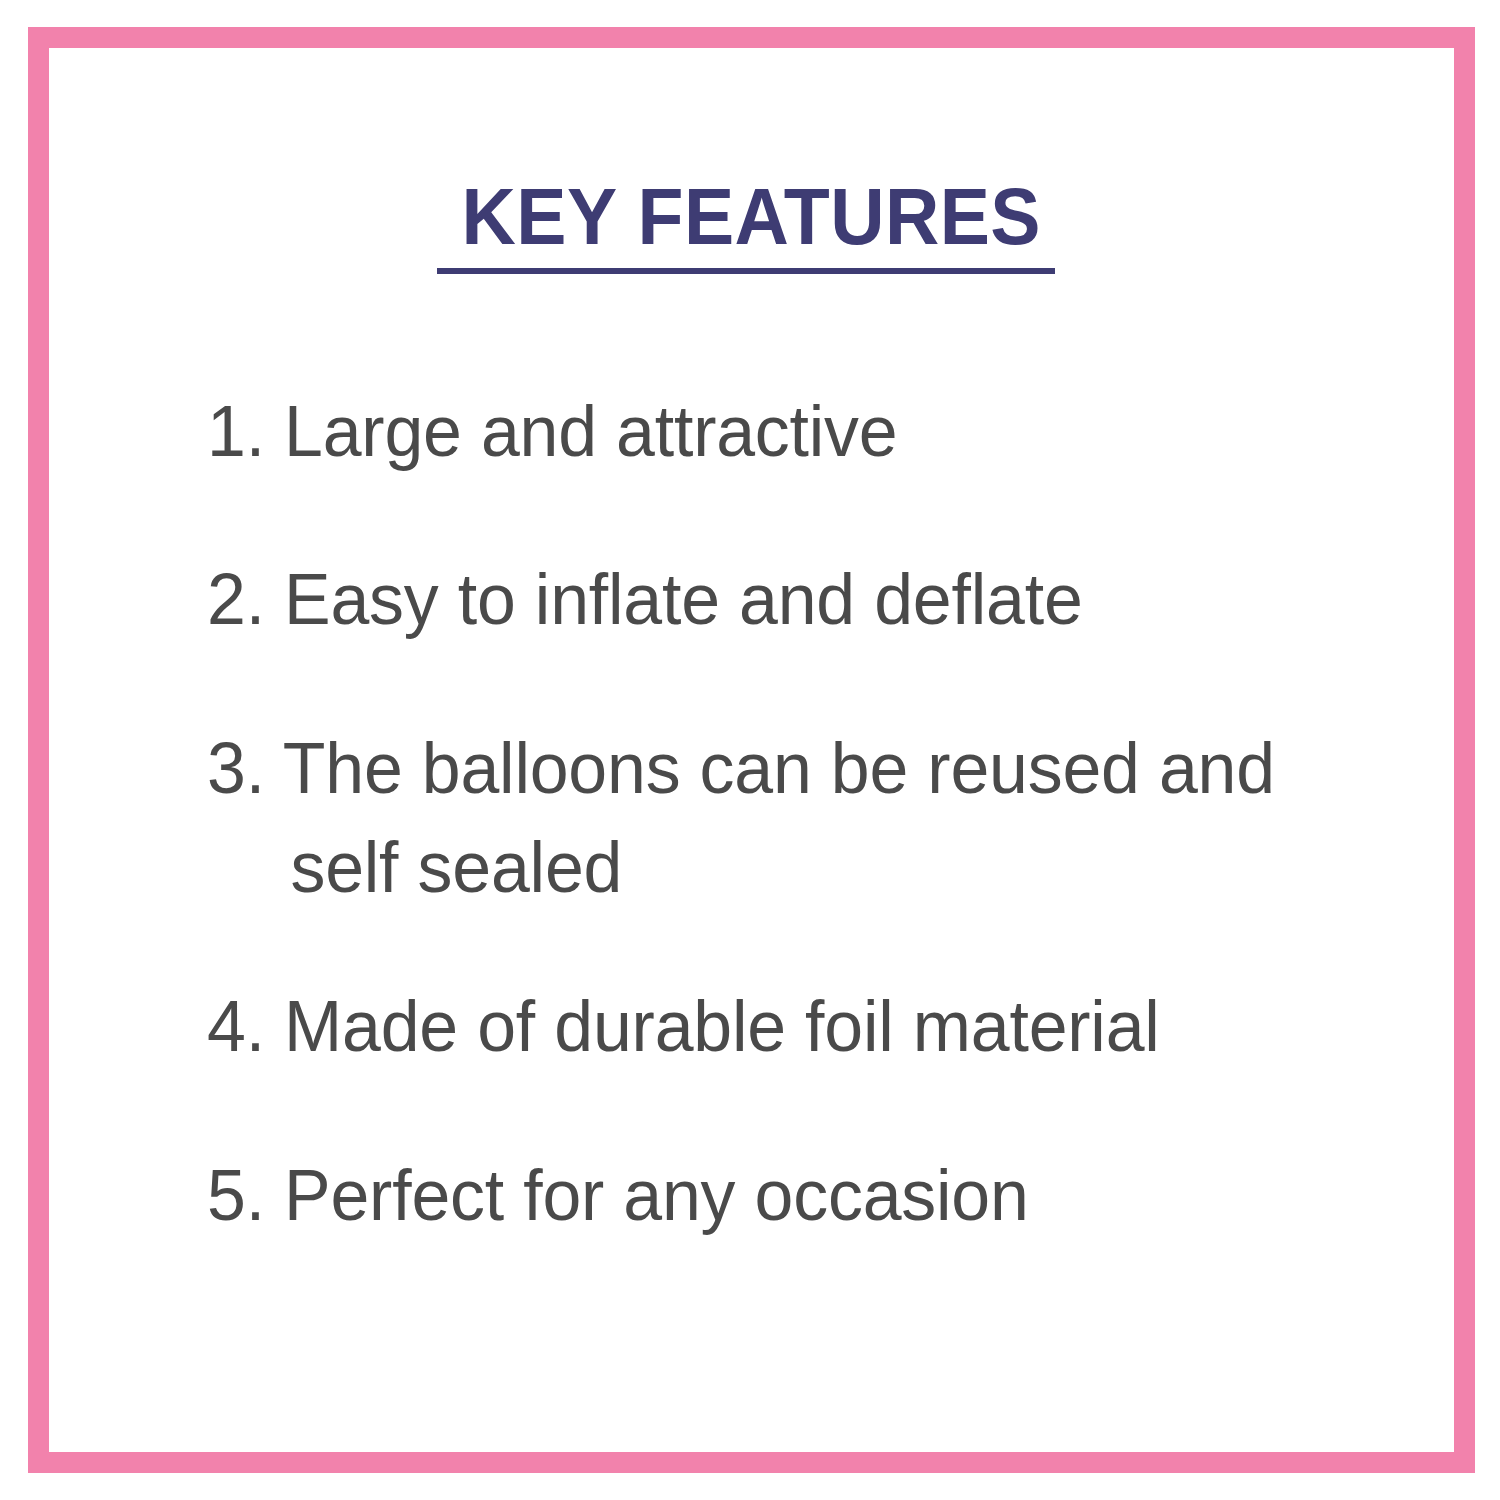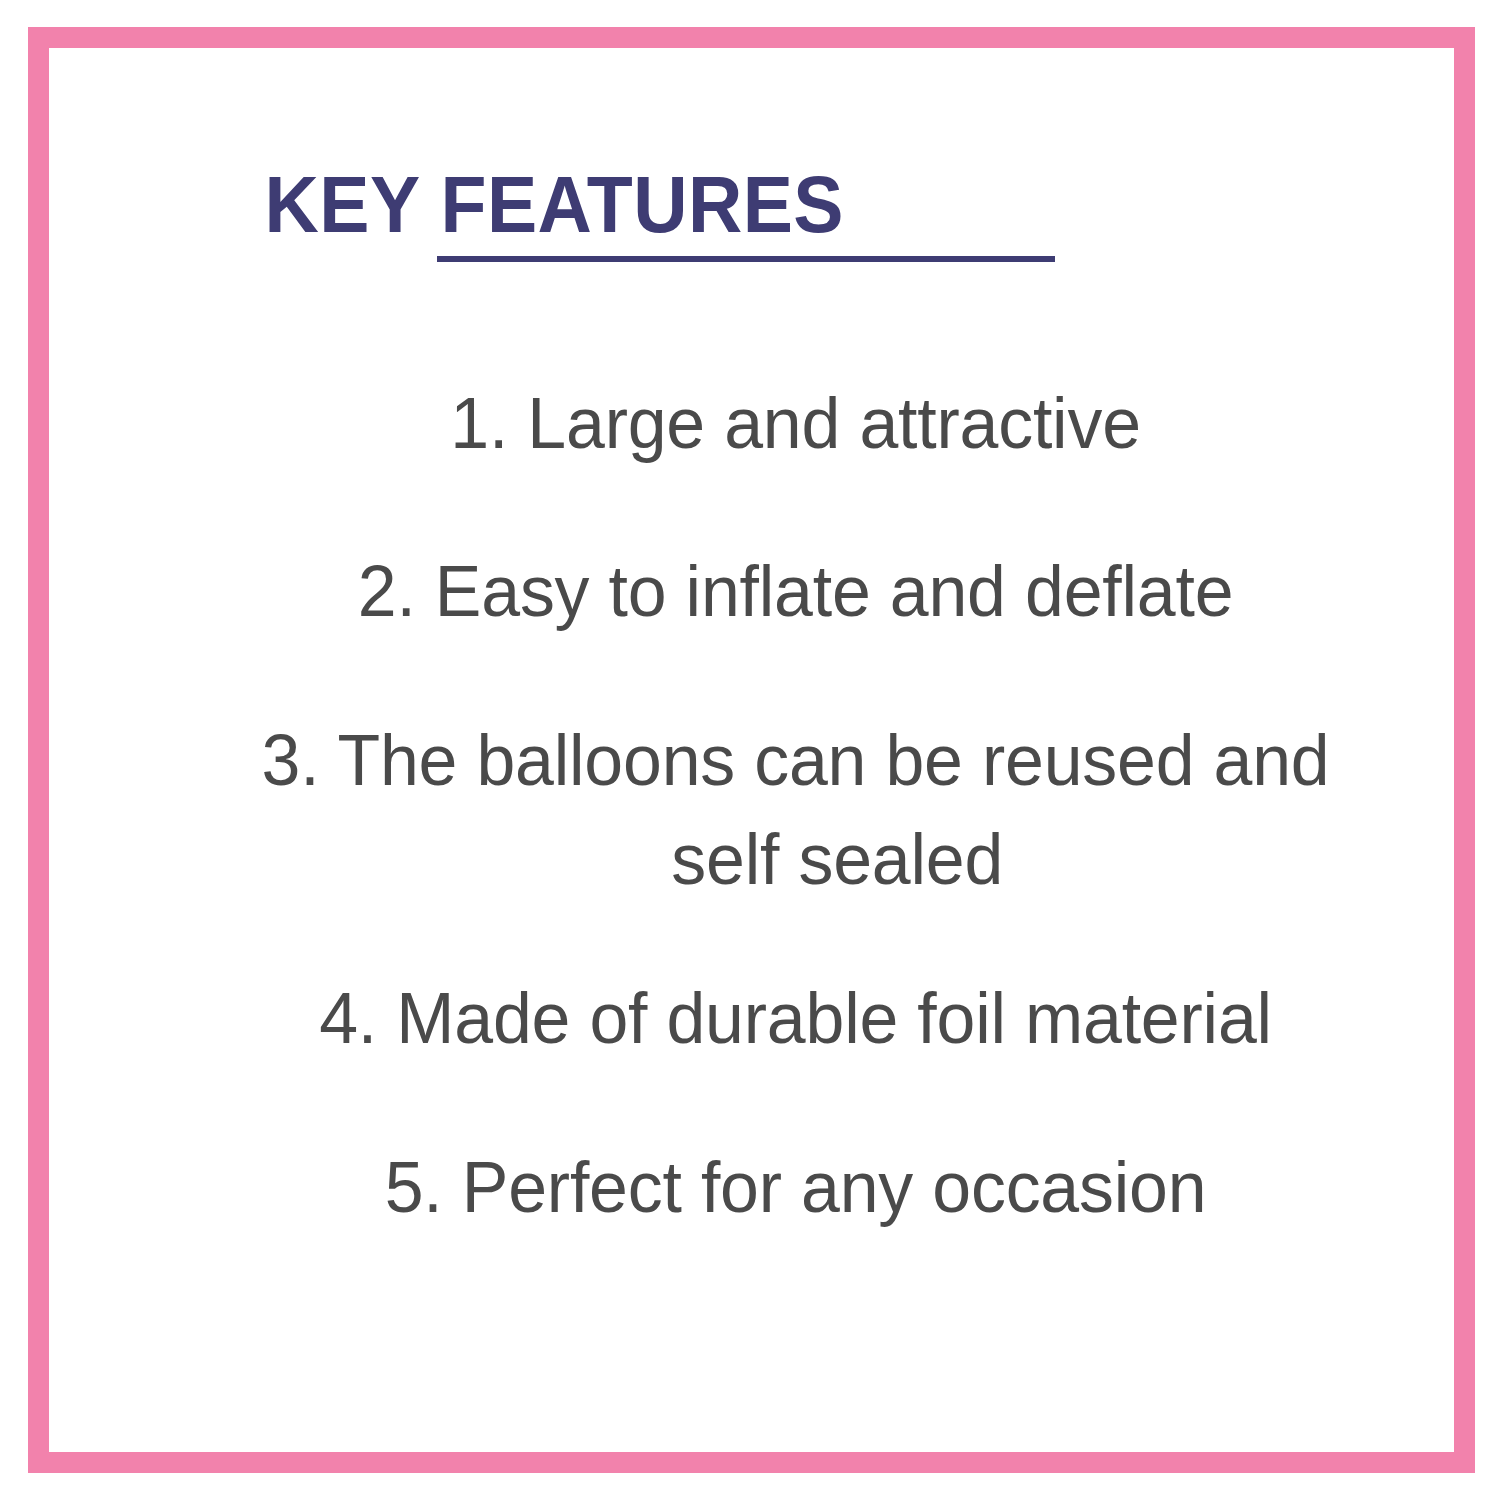--- a/index.html
+++ b/index.html
@@ -42,23 +42,23 @@
     top: 48px;
     width: 1405px;
     height: 1404px;
     box-sizing: border-box;
   }
 
   
   #heading-block {
     position: absolute;
     left: 0;
-    top: 122px;
+    top: 134px;
     width: 1010px;
-    text-align: center;
+    text-align: right;
   }
   #heading-title {
     display: inline-block;
     margin: 0;
     padding: 0 0 10px 0;
     font-family: "Liberation Sans Narrow", "Liberation Sans", "DejaVu Sans Condensed", sans-serif;
     font-size: 80px;
     font-weight: 700;
     line-height: 0.88;
     letter-spacing: 0.5px;
@@ -75,24 +75,23 @@
     height: 6px;
     background: #3E3C73;
   }
 
   
   #features-list {
     position: absolute;
     left: 146px;
     top: 322px;
     width: 1230px;
-    margin: 4px;
+    margin: 12px;
     padding: 0;
     list-style: none;
-    text-align: center;
   }
   .feature-item {
     margin: 0 0 69px 0;
     padding: 0;
     color: #4A4A4A;
     font-family: "Liberation Sans Narrow", "Liberation Sans", "DejaVu Sans Condensed", sans-serif;
     font-size: 72px;
     font-weight: 400;
     line-height: 1.38;
     letter-spacing: -0.2px;

